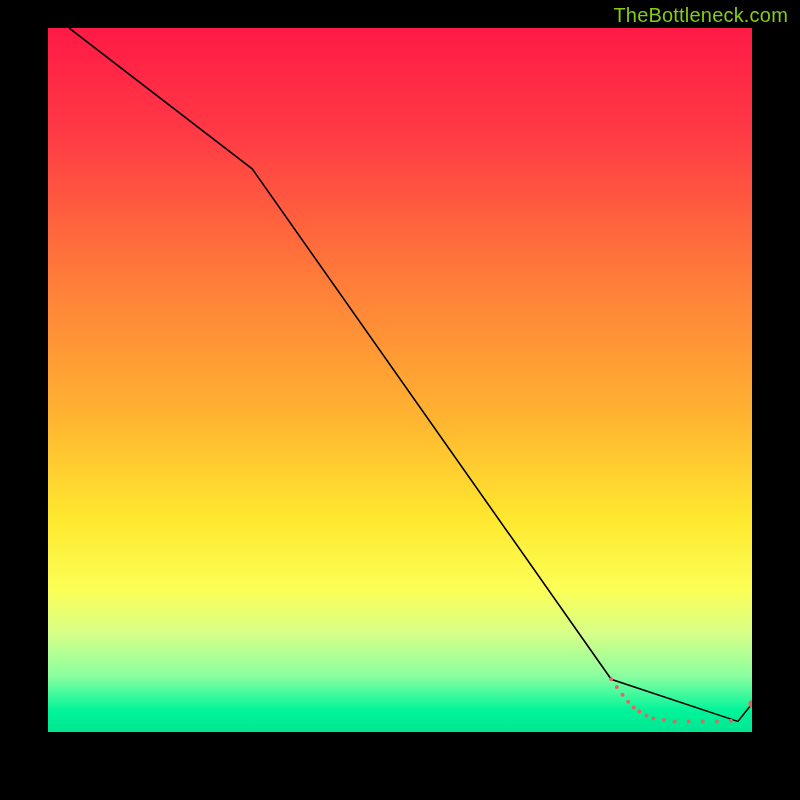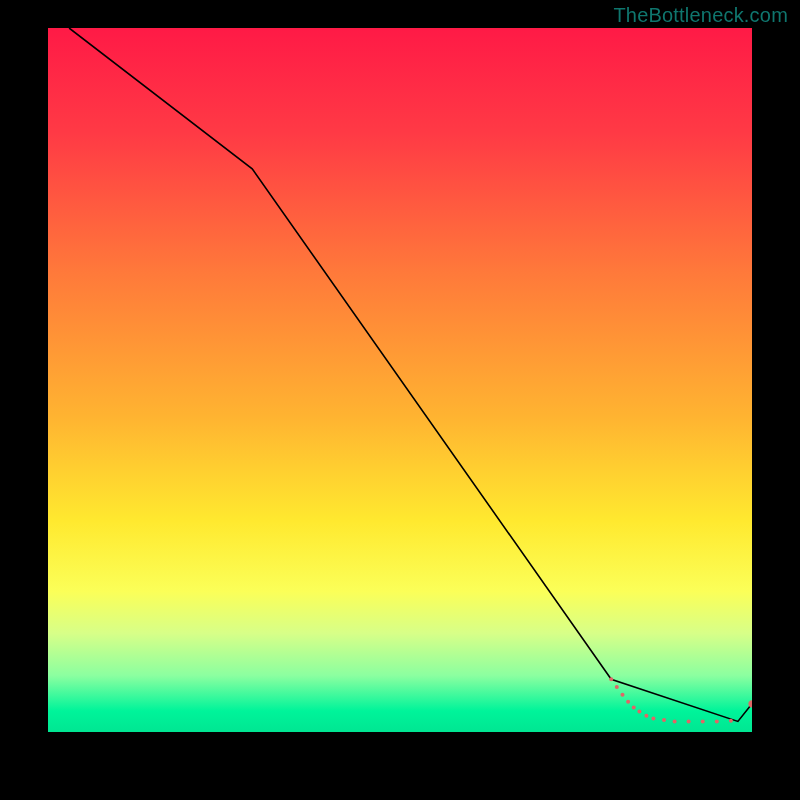--- a/index.html
+++ b/index.html
@@ -13,21 +13,21 @@
   }
   .stage {
     position: relative;
     width: 800px;
     height: 800px;
   }
   .watermark {
     position: absolute;
     top: 4px;
     right: 12px;
-    color: #0f766e;
+    color: #84cc16;
     font-size: 20px;
     font-weight: 500;
     letter-spacing: 0.2px;
     z-index: 10;
   }
 
   
   .gradient-wrap {
     position: absolute;
     top: 28px;

